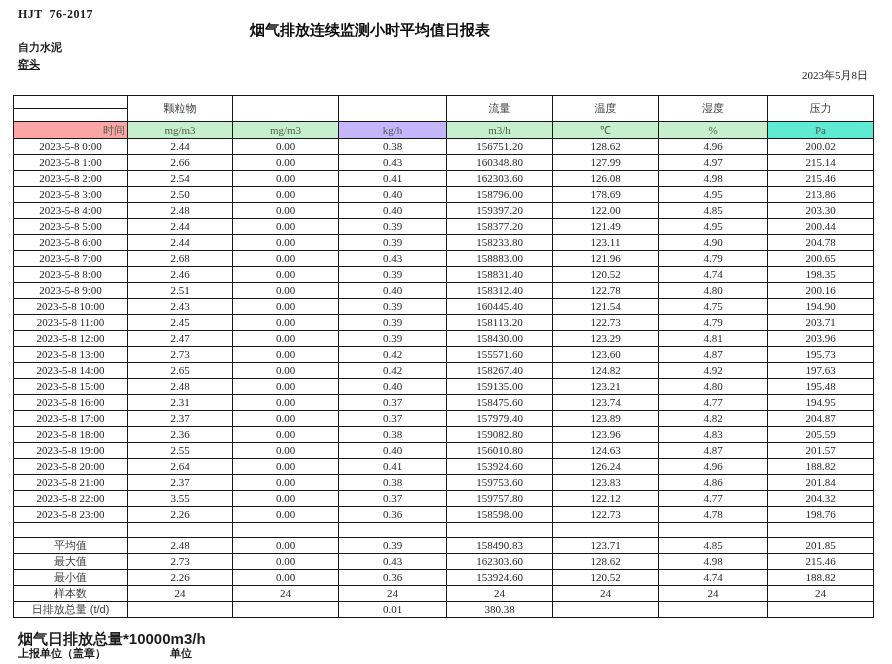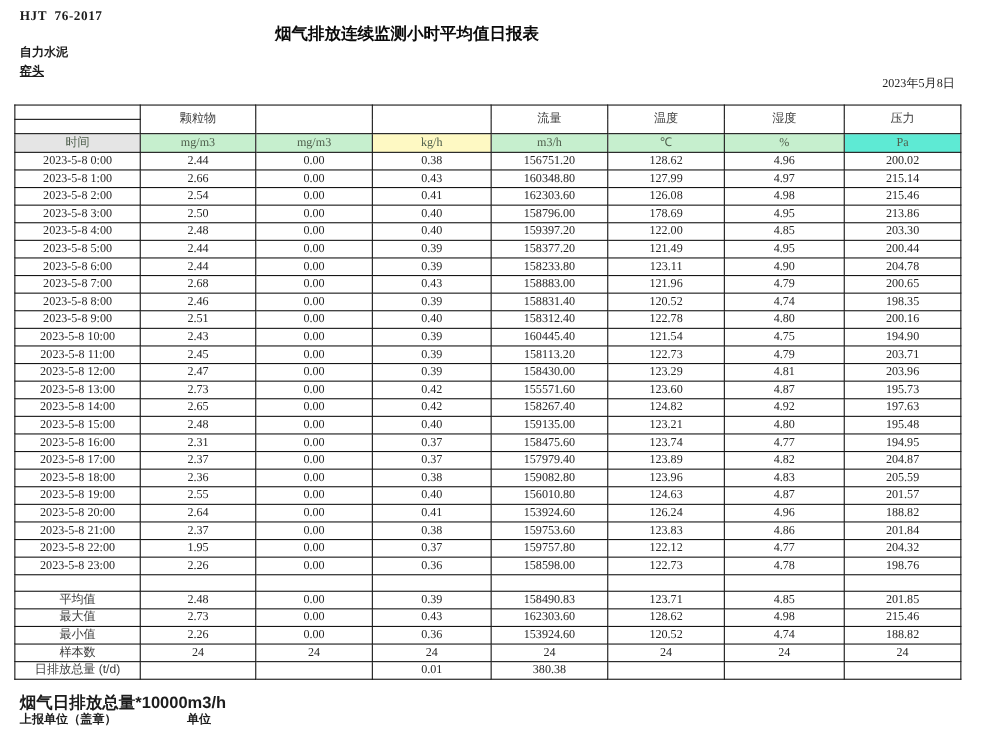--- a/index.html
+++ b/index.html
@@ -89,24 +89,24 @@
       <td rowspan="2"></td>
       <td rowspan="2">流量</td>
       <td rowspan="2">温度</td>
       <td rowspan="2">湿度</td>
       <td rowspan="2">压力</td>
     </tr>
     <tr class="ghead">
       <td></td>
     </tr>
     <tr class="unit-row">
-      <td style="background: #e5e5e5;">时间</td>
+      <td style="background: #fca5a5; text-align: right;">时间</td>
       <td style="background: rgb(198, 239, 206);">mg/m3</td>
       <td style="background: rgb(198, 239, 206);">mg/m3</td>
-      <td style="background: #fef9c3;">kg/h</td>
+      <td style="background: #c4b5fd;">kg/h</td>
       <td style="background: rgb(198, 239, 206);">m3/h</td>
       <td style="background: rgb(198, 239, 206);">℃</td>
       <td style="background: rgb(198, 239, 206);">%</td>
       <td style="background: #5eead4; font-family: Liberation Serif, serif;">Pa</td>
     </tr>
   </thead>
   <tbody id="tbody">
       <tr>
         <td class="time-cell">2023-5-8 0:00</td>
         <td class="value-cell">2.44</td>
@@ -322,21 +322,21 @@
         <td class="value-cell">2.37</td>
         <td class="value-cell">0.00</td>
         <td class="value-cell">0.38</td>
         <td class="value-cell">159753.60</td>
         <td class="value-cell">123.83</td>
         <td class="value-cell">4.86</td>
         <td class="value-cell">201.84</td>
       </tr>
       <tr>
         <td class="time-cell">2023-5-8 22:00</td>
-        <td class="value-cell">1.95</td>
+        <td class="value-cell">3.55</td>
         <td class="value-cell">0.00</td>
         <td class="value-cell">0.37</td>
         <td class="value-cell">159757.80</td>
         <td class="value-cell">122.12</td>
         <td class="value-cell">4.77</td>
         <td class="value-cell">204.32</td>
       </tr>
       <tr>
         <td class="time-cell">2023-5-8 23:00</td>
         <td class="value-cell">2.26</td>

